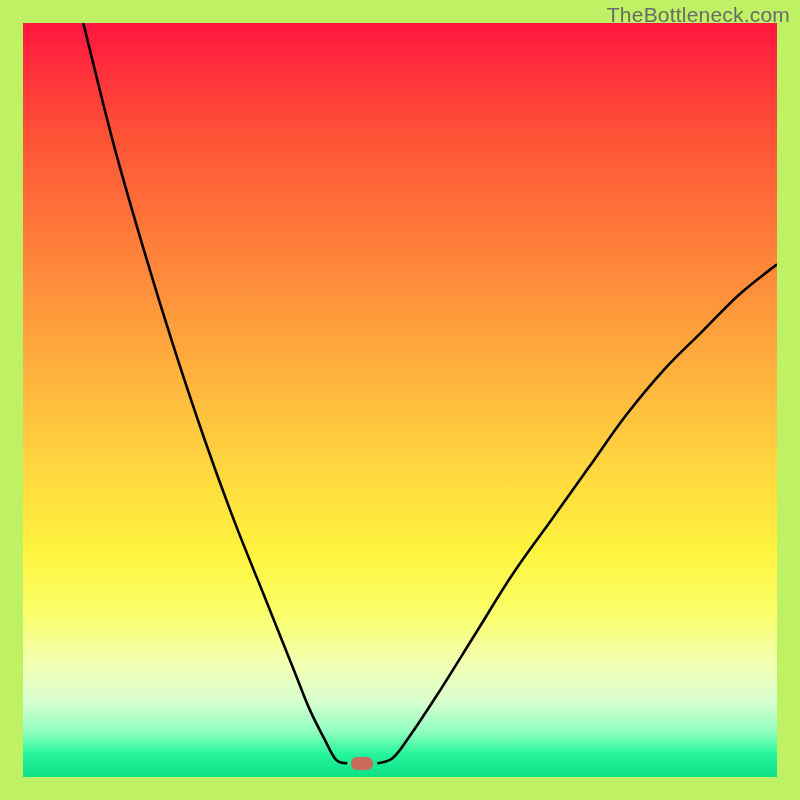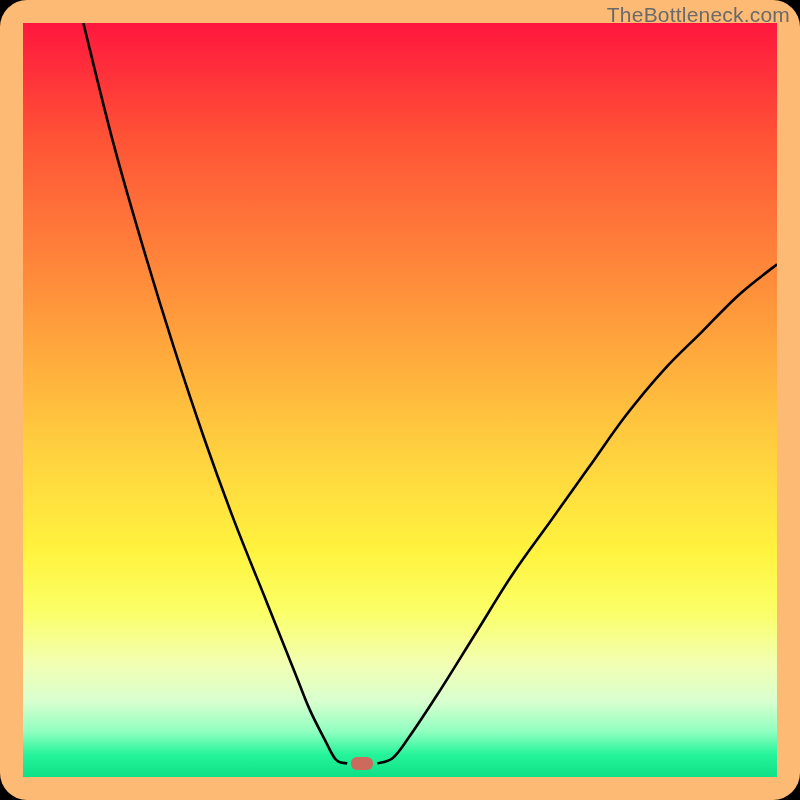--- a/index.html
+++ b/index.html
@@ -10,22 +10,21 @@
     background: #000;
     overflow: hidden;
     font-family: Arial, Helvetica, sans-serif;
   }
   .frame {
     position: absolute;
     left: 0;
     top: 0;
     width: 800px;
     height: 800px;
-    background: #fdba74;
-    border-radius: 27px;
+    background: #bef264;
   }
   .plot {
     position: absolute;
     left: 23px;
     top: 23px;
     width: 754px;
     height: 754px;
     background: linear-gradient(to bottom,
       #ff173e 0%,
       #ff5236 15%,

